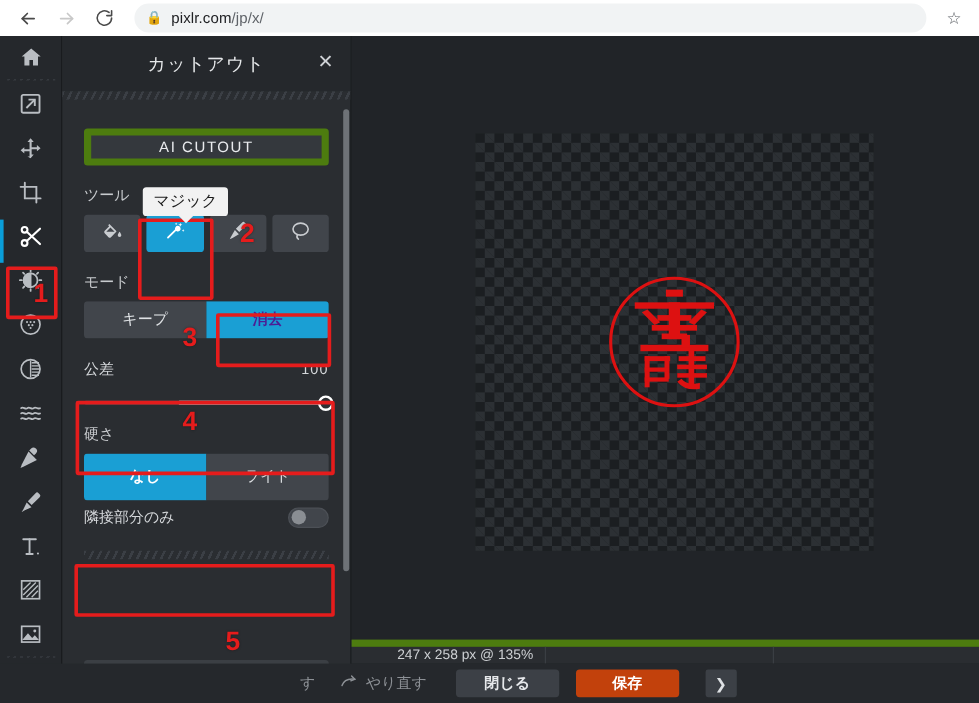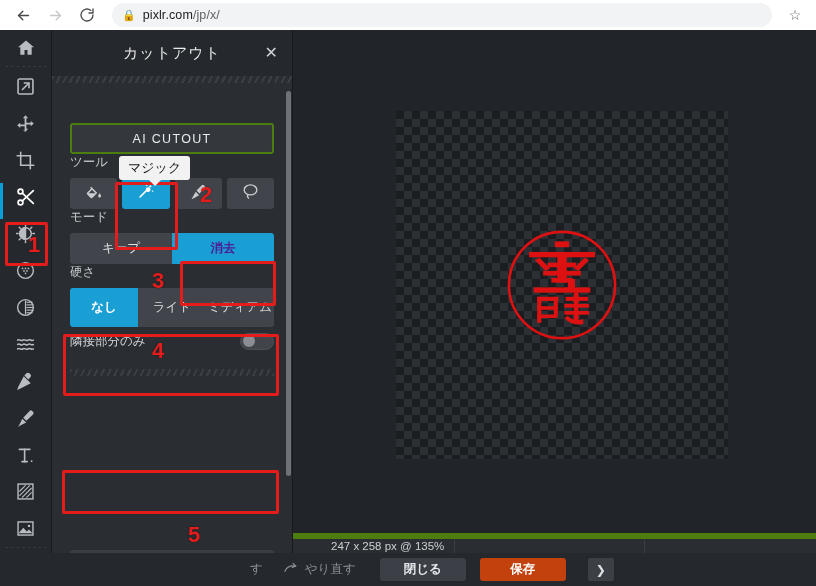--- a/index.html
+++ b/index.html
@@ -78,27 +78,27 @@
     height: 7px; width: 100%;
     background: repeating-linear-gradient(115deg,#3b3f45 0 2px,#2a2d31 2px 6px);
   }
   .panel-scroll {
     flex: 1 1 auto; position: relative; overflow: hidden; padding: 0 18px;
   }
   .sbar { position: absolute; right: 1px; top: 8px; width: 5px; height: 385px;
     background: #6e7277; border-radius: 3px; }
 
   .ai-cutout {
-    margin-top: 40px; height: 31px; width: 100%;
-    background: #34383d; border: 2px solid #4d7c0f; border-radius: 3px;
+    margin-top: 24px; height: 31px; width: 100%;
+    background: #34383d; border: 6px solid #4d7c0f; border-radius: 3px;
     color: #e9ebee; font-size: 12.5px; letter-spacing: 1.3px;
     display: flex; align-items: center; justify-content: center;
   }
 
-  .sec-label { color: #c7cacd; font-size: 12.5px; margin-bottom: 7px; }
+  .sec-label { color: #c7cacd; font-size: 12.5px; margin-top: 17px; margin-bottom: 7px; }
 
   .tool-row { display: flex; gap: 5px; }
   .tool-btn {
     width: 48px; height: 31px; background: #41454b; border-radius: 3px;
     display: flex; align-items: center; justify-content: center; color: #c9ccd0;
   }
   .tool-btn.active { background: #1a9fd4; color: #ffffff; }
 
   .mode-row { display: flex; width: 100%; border-radius: 3px; overflow: hidden; }
   .mode-btn {
@@ -470,26 +470,35 @@
             </span>
           </div>
         </div>
 
         <div class="sec-label">モード</div>
         <div class="mode-row">
           <div class="mode-btn">キープ</div>
           <div class="mode-btn active">消去</div>
         </div>
 
+        <div class="slider-block">
+          <div class="slider-head">
+            <span class="slider-name">公差</span>
+            <span class="slider-val">100</span>
+          </div>
+          <div class="slider-track">
+            <div class="slider-fill"></div>
+            <div class="slider-knob"></div>
+          </div>
+        </div>
 
         <div class="sec-label">硬さ</div>
         <div class="hard-row">
           <div class="hard-btn active">なし</div>
           <div class="hard-btn">ライト</div>
-          <div class="hard-btn">ミディアム</div>
         </div>
 
         <div class="toggle-row">
           <span class="toggle-label">隣接部分のみ</span>
           <span class="switch">
             <span class="knob"></span>
           </span>
         </div>
 
         <div class="hatch2"></div>

